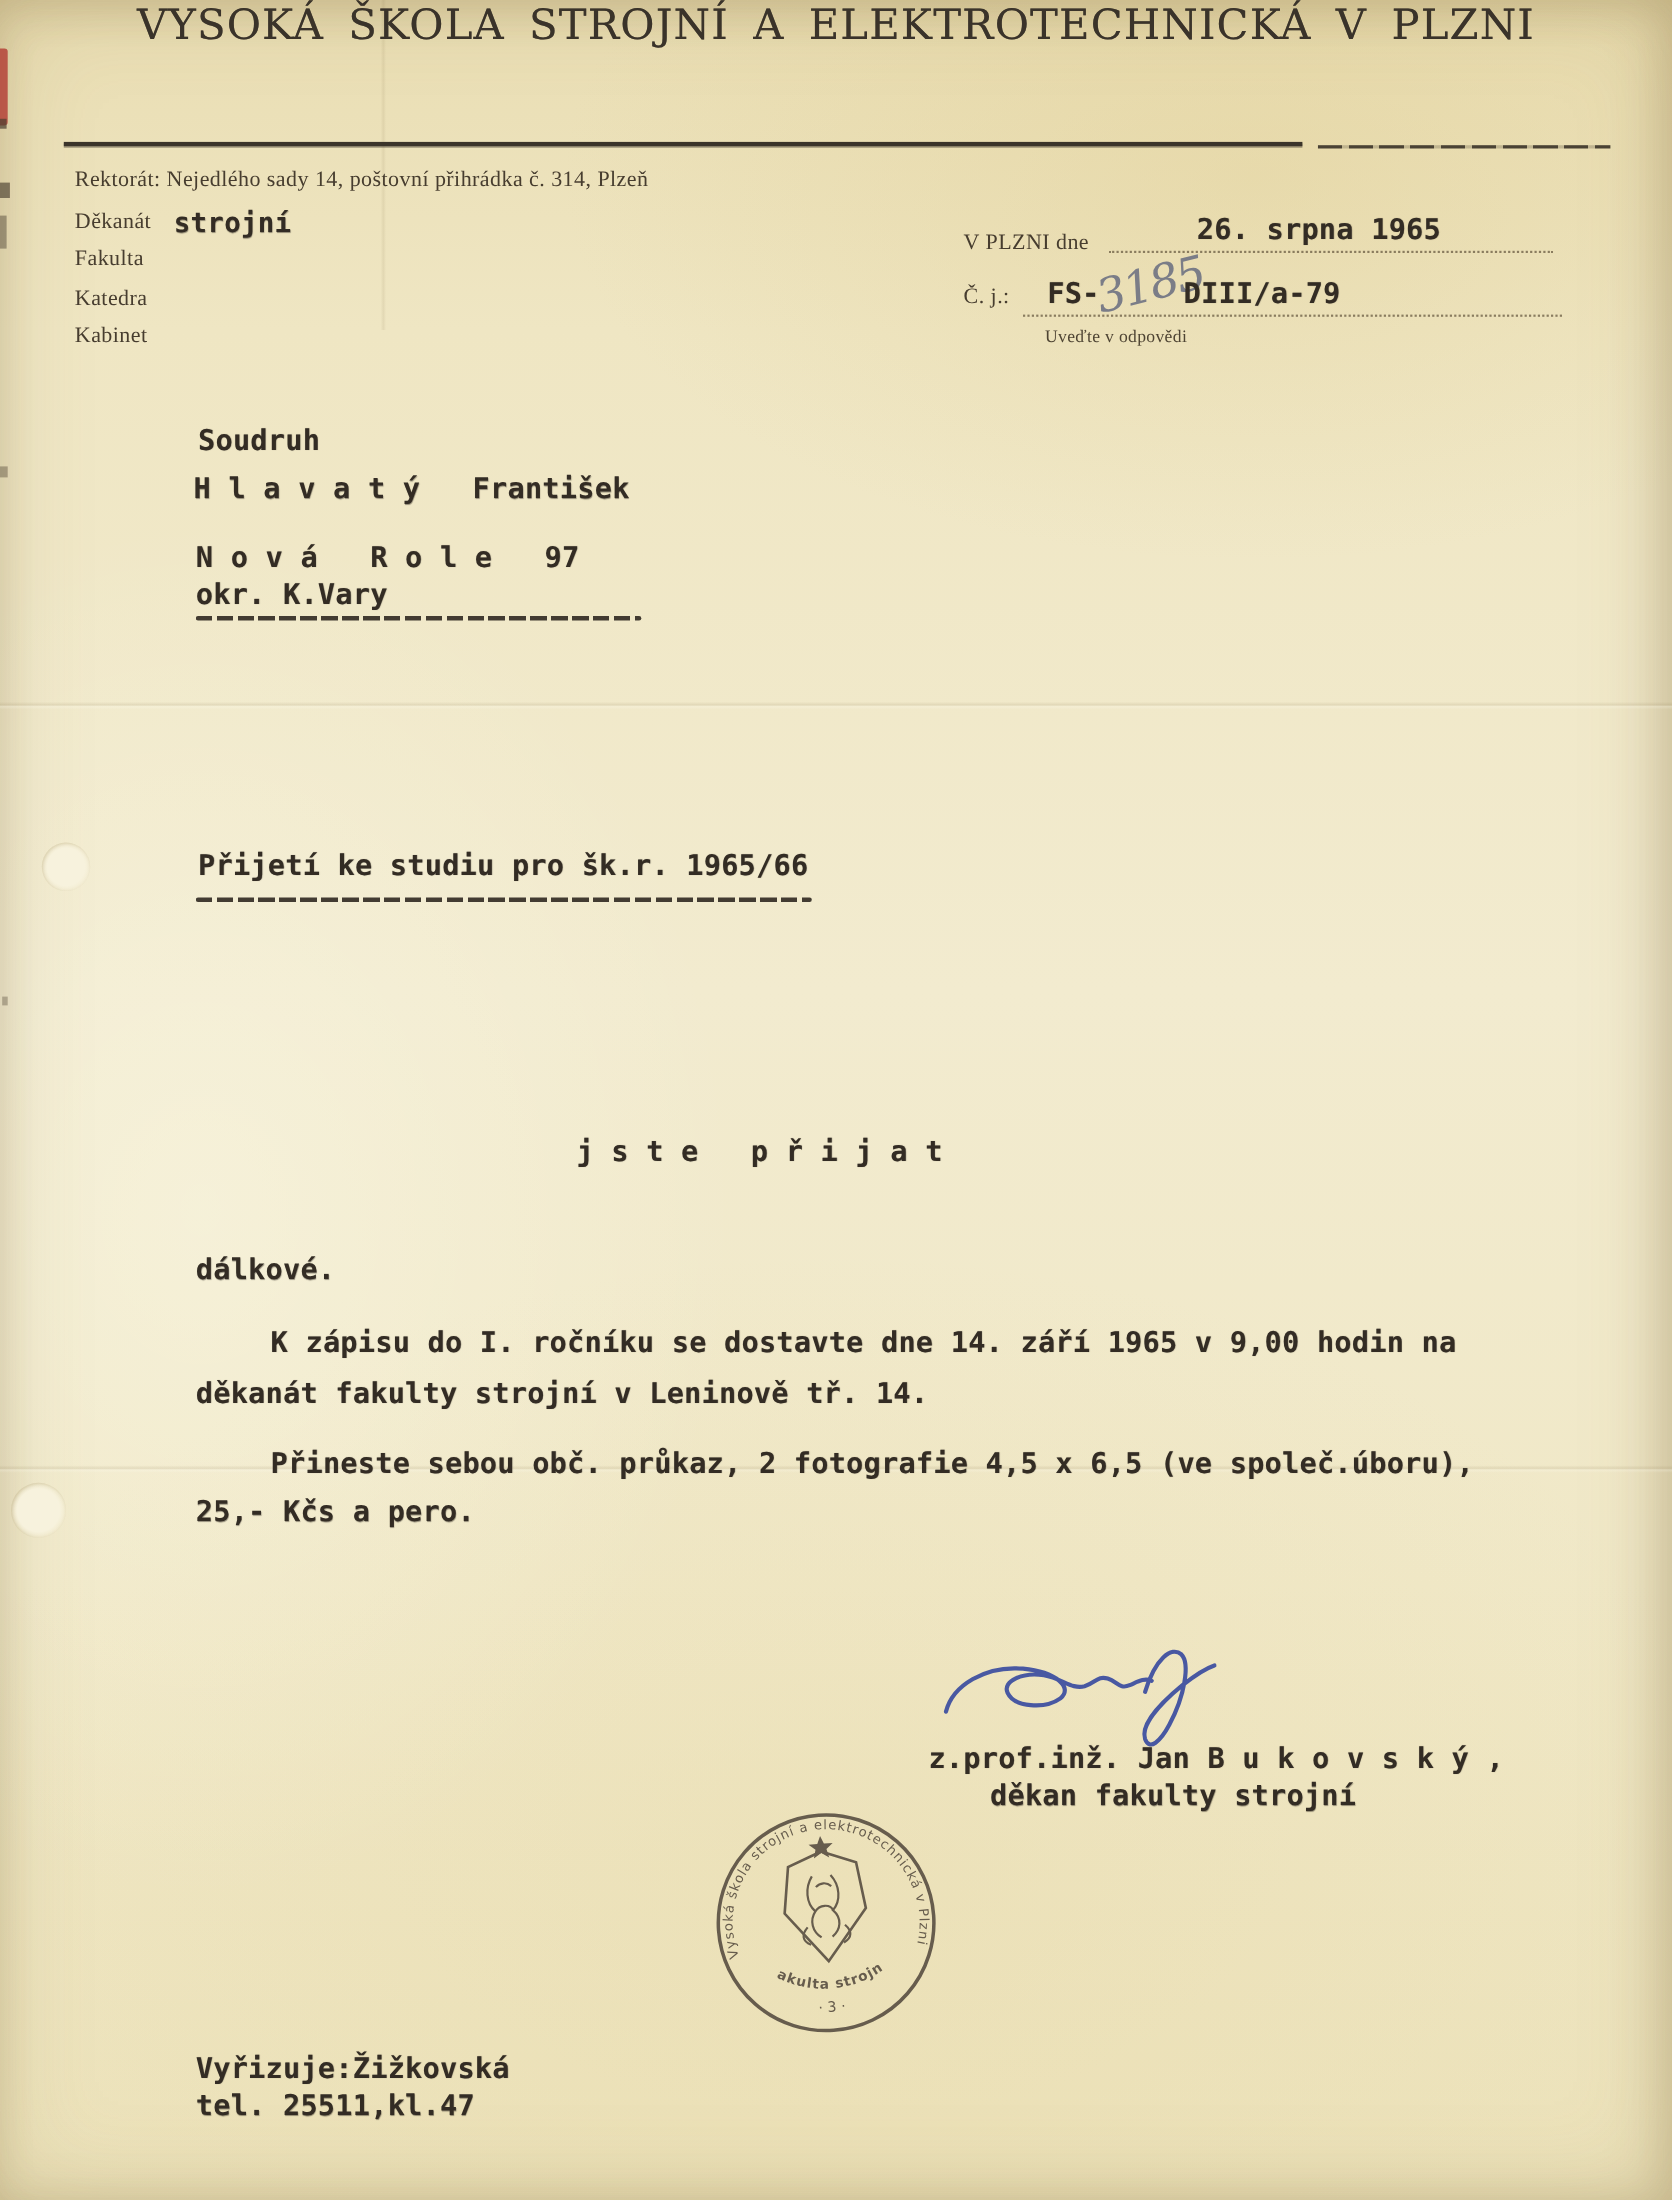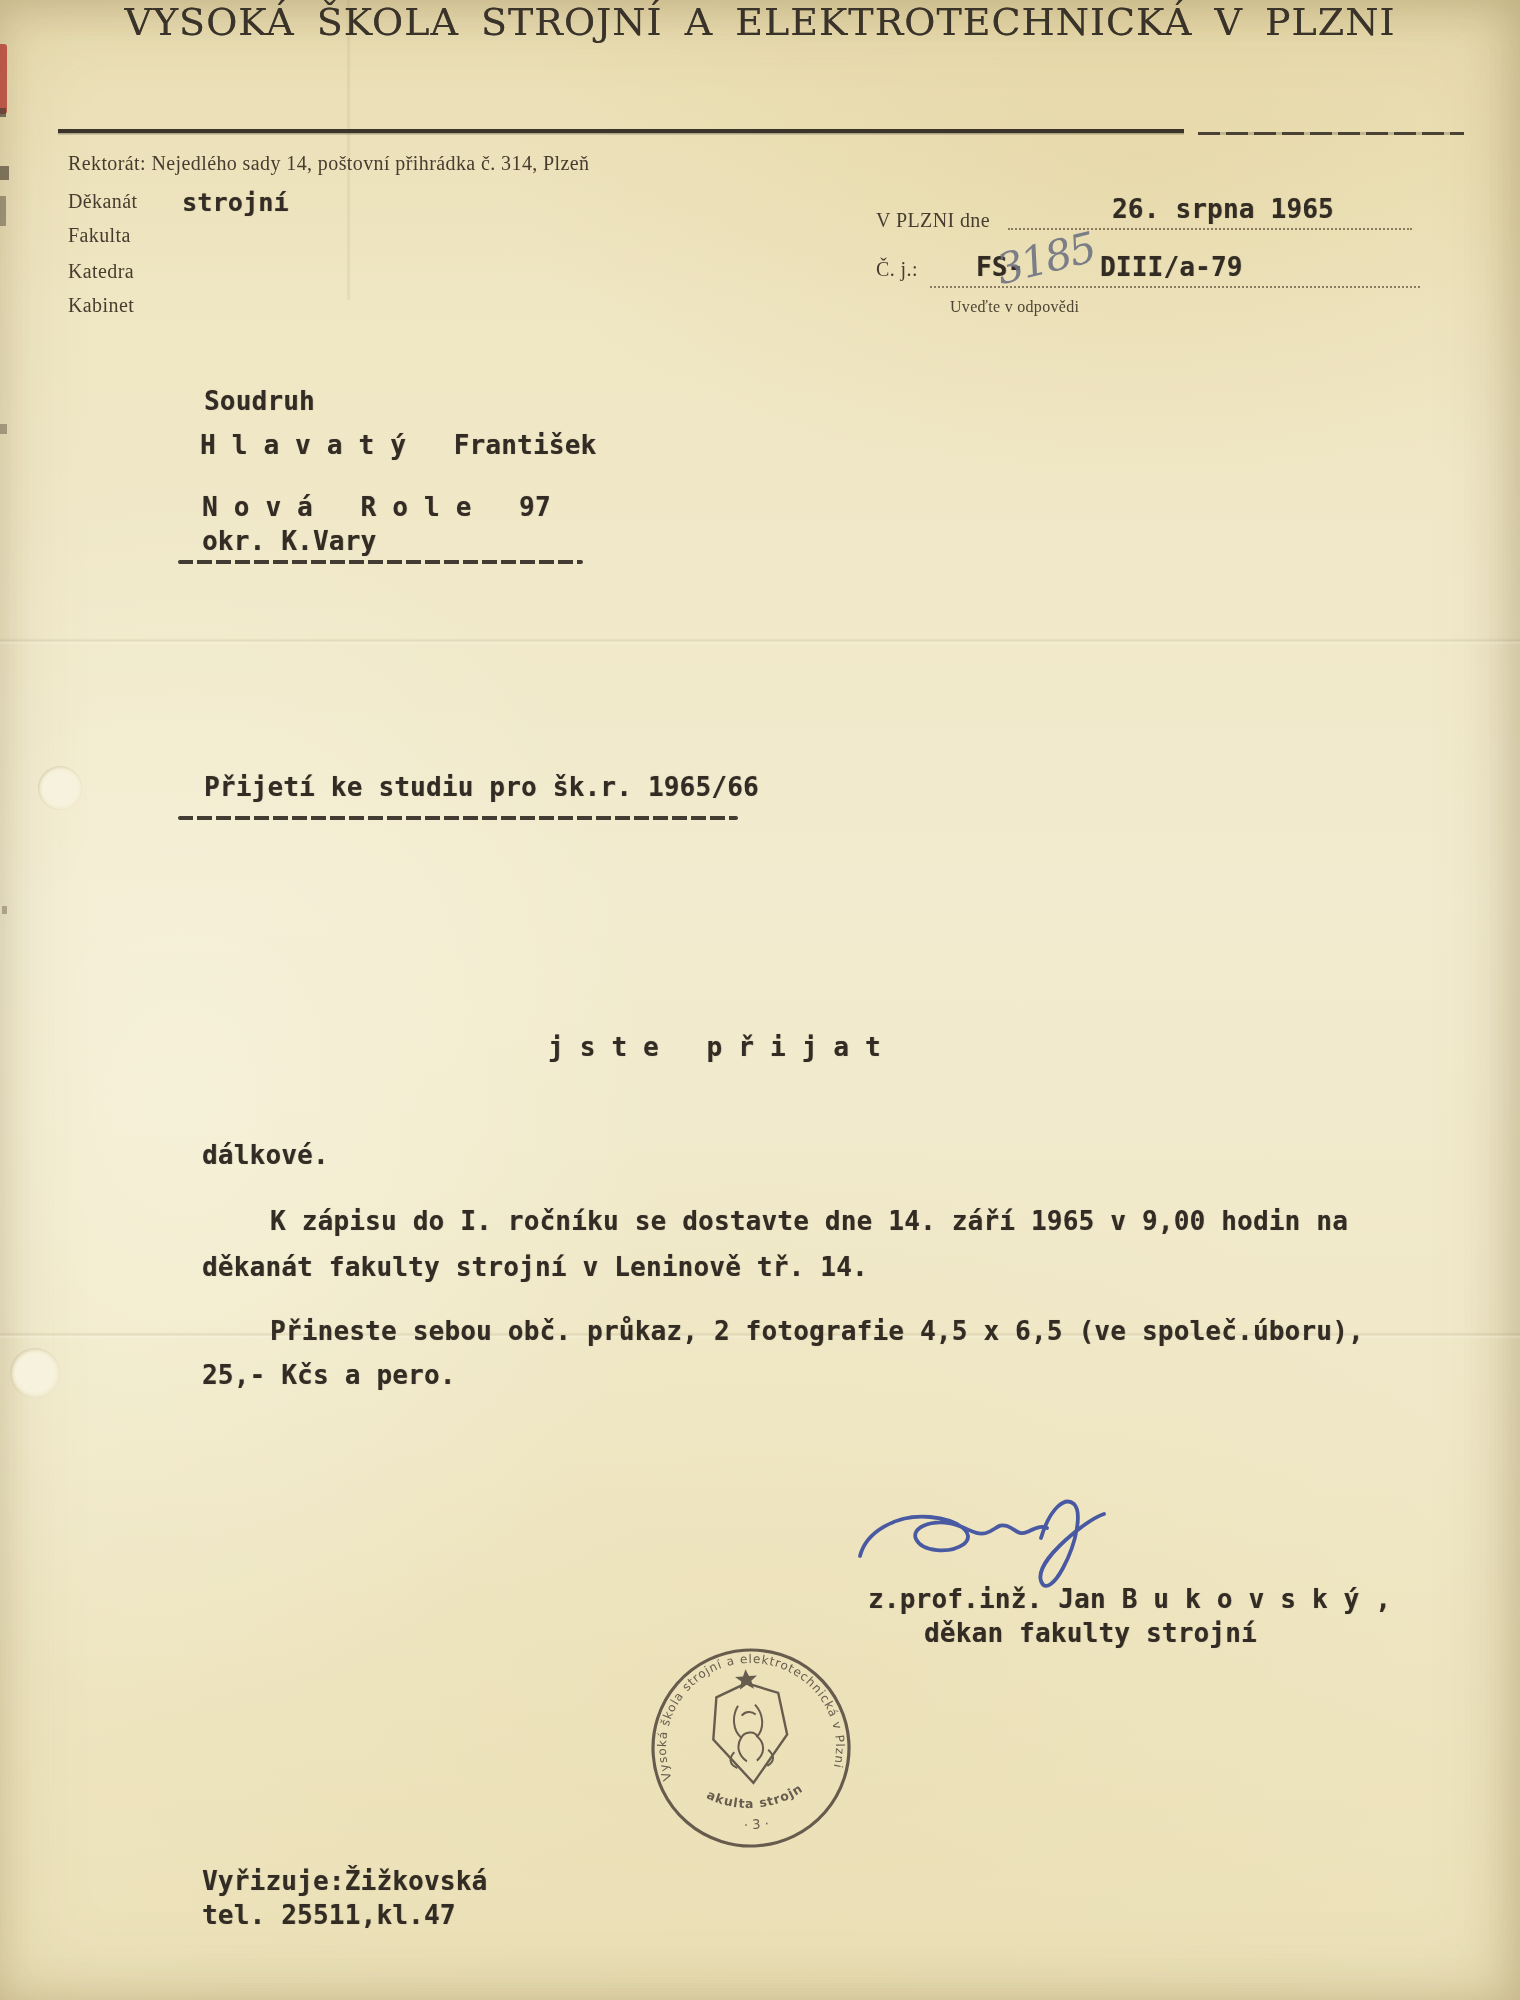--- a/index.html
+++ b/index.html
@@ -15,21 +15,20 @@
                 inset 0 10px 34px rgba(120,95,50,0.12);
     font-family:"Liberation Serif", serif;
   }
   .abs{position:absolute;}
   .print{font-family:"Liberation Serif", serif;color:#473d2f;font-size:20px;letter-spacing:0.4px;}
   .print-small{font-family:"Liberation Serif", serif;color:#4e4433;font-size:16px;letter-spacing:0.3px;text-align:center;}
   .tw{
     font-family:"DejaVu Sans Mono", monospace;font-weight:700;color:#332c24;
     font-size:26px;white-space:pre;letter-spacing:0.2px;
     text-shadow:0.4px 0.4px 0.8px rgba(40,34,26,0.45);
-    margin-left:24px;
   }
   .tw-small{font-size:25px;}
   .header-title{
     left:0;right:0;top:58;text-align:center;
     font-family:"DejaVu Serif", serif;font-size:38px;color:#3a332a;
     letter-spacing:1px;word-spacing:9px;white-space:pre;
     text-shadow:0 0 0.6px rgba(58,51,42,0.6);
   }
   .rule-main{left:58px;top:129px;width:1126px;height:4px;background:#3b342a;box-shadow:0 1.5px 0 rgba(59,52,42,0.35);}
   .rule-right{left:1198px;top:132px;width:266px;height:3px;

